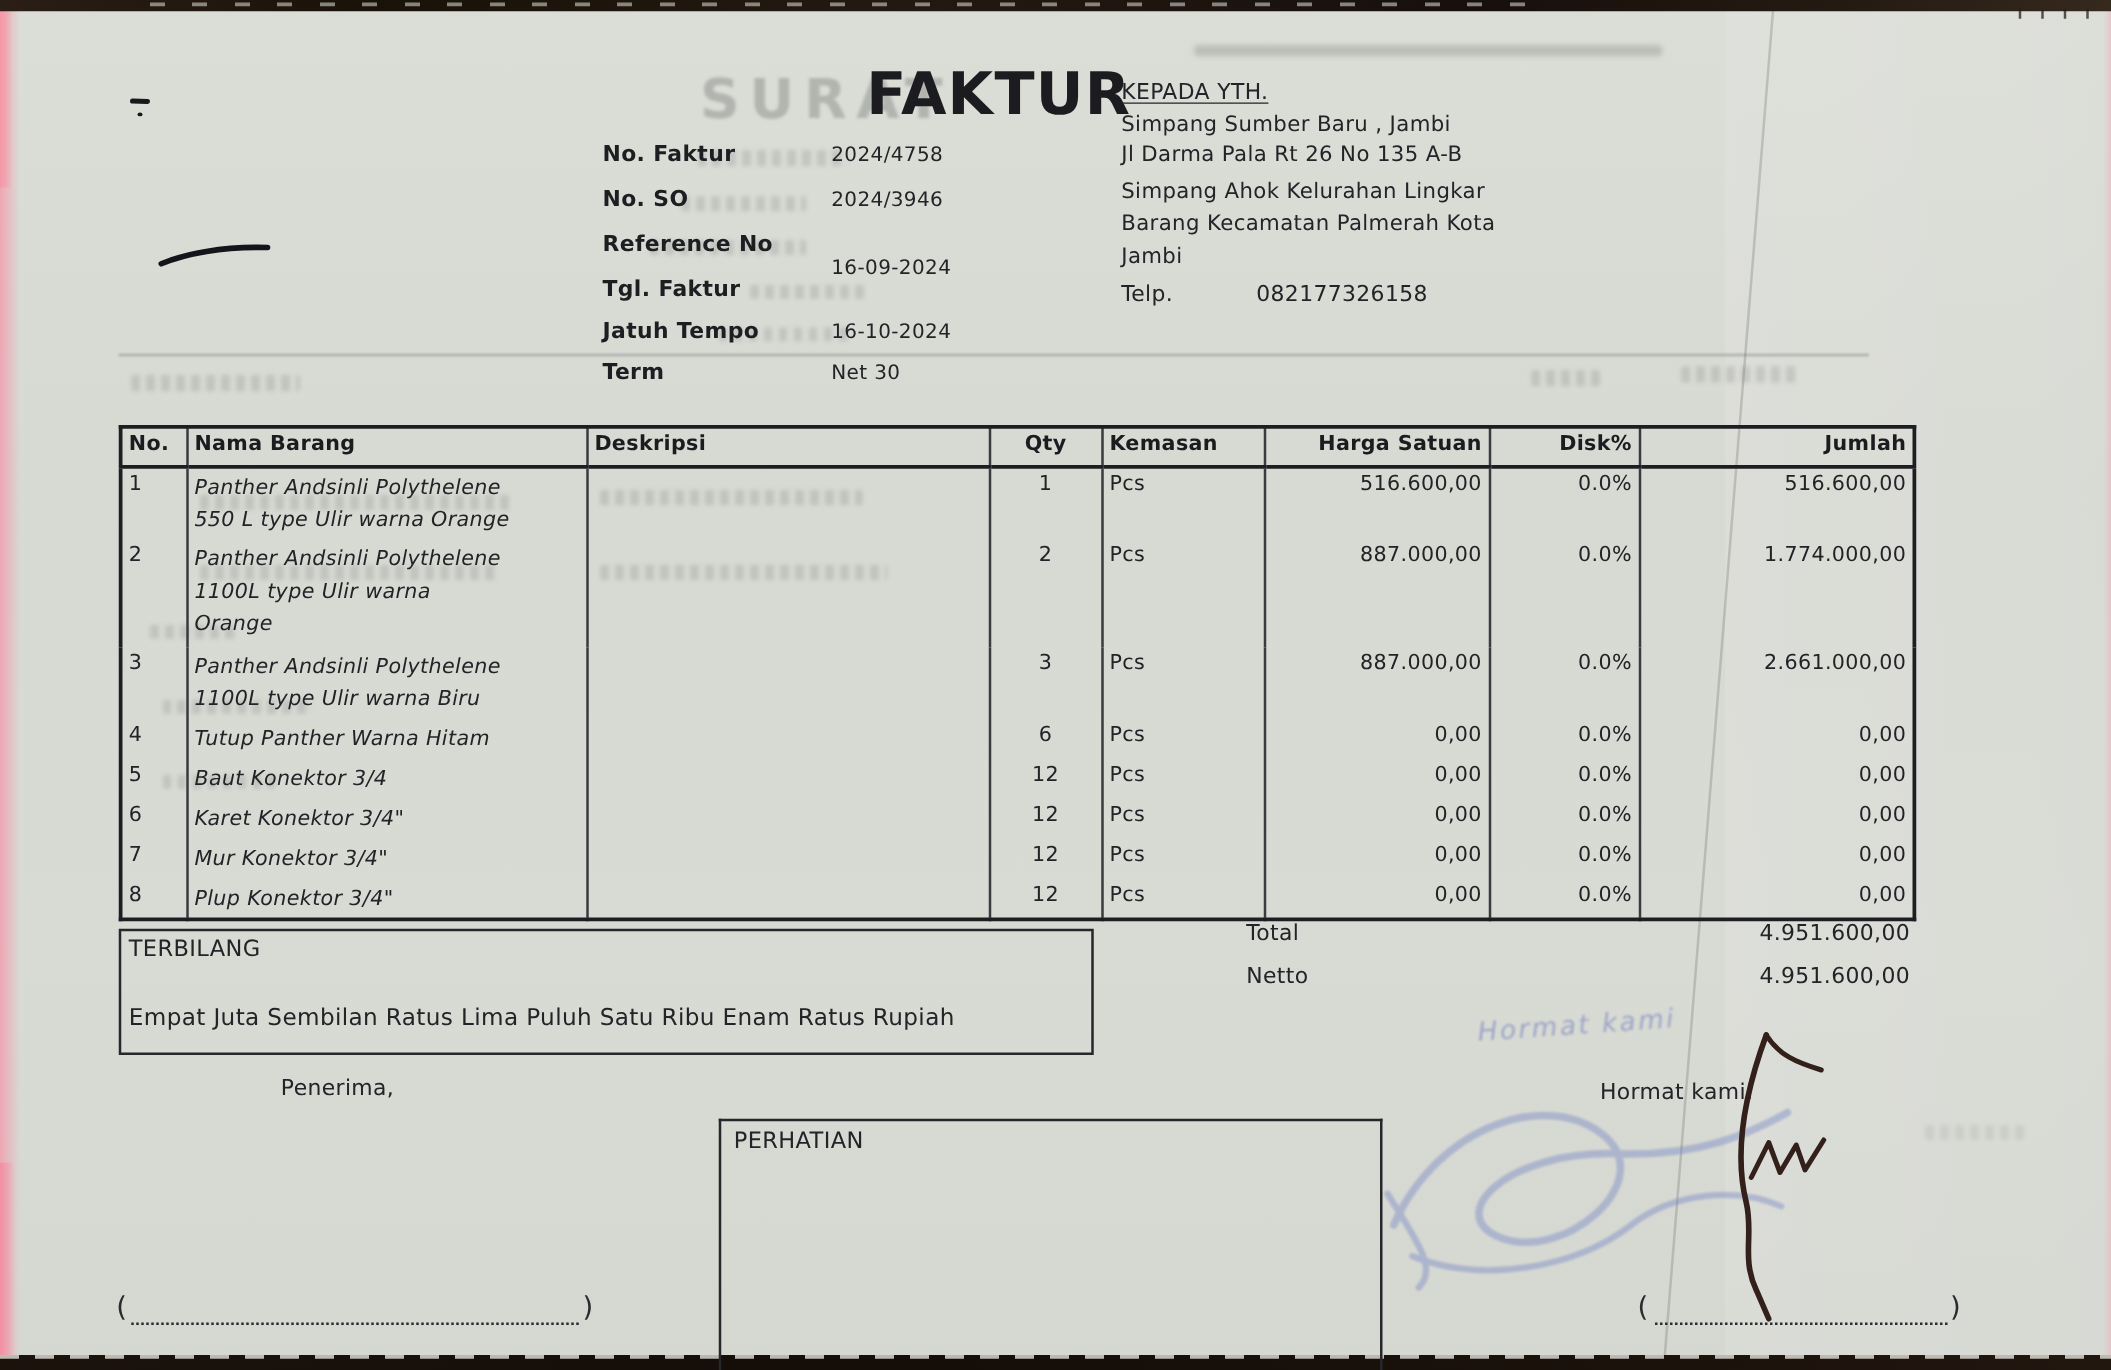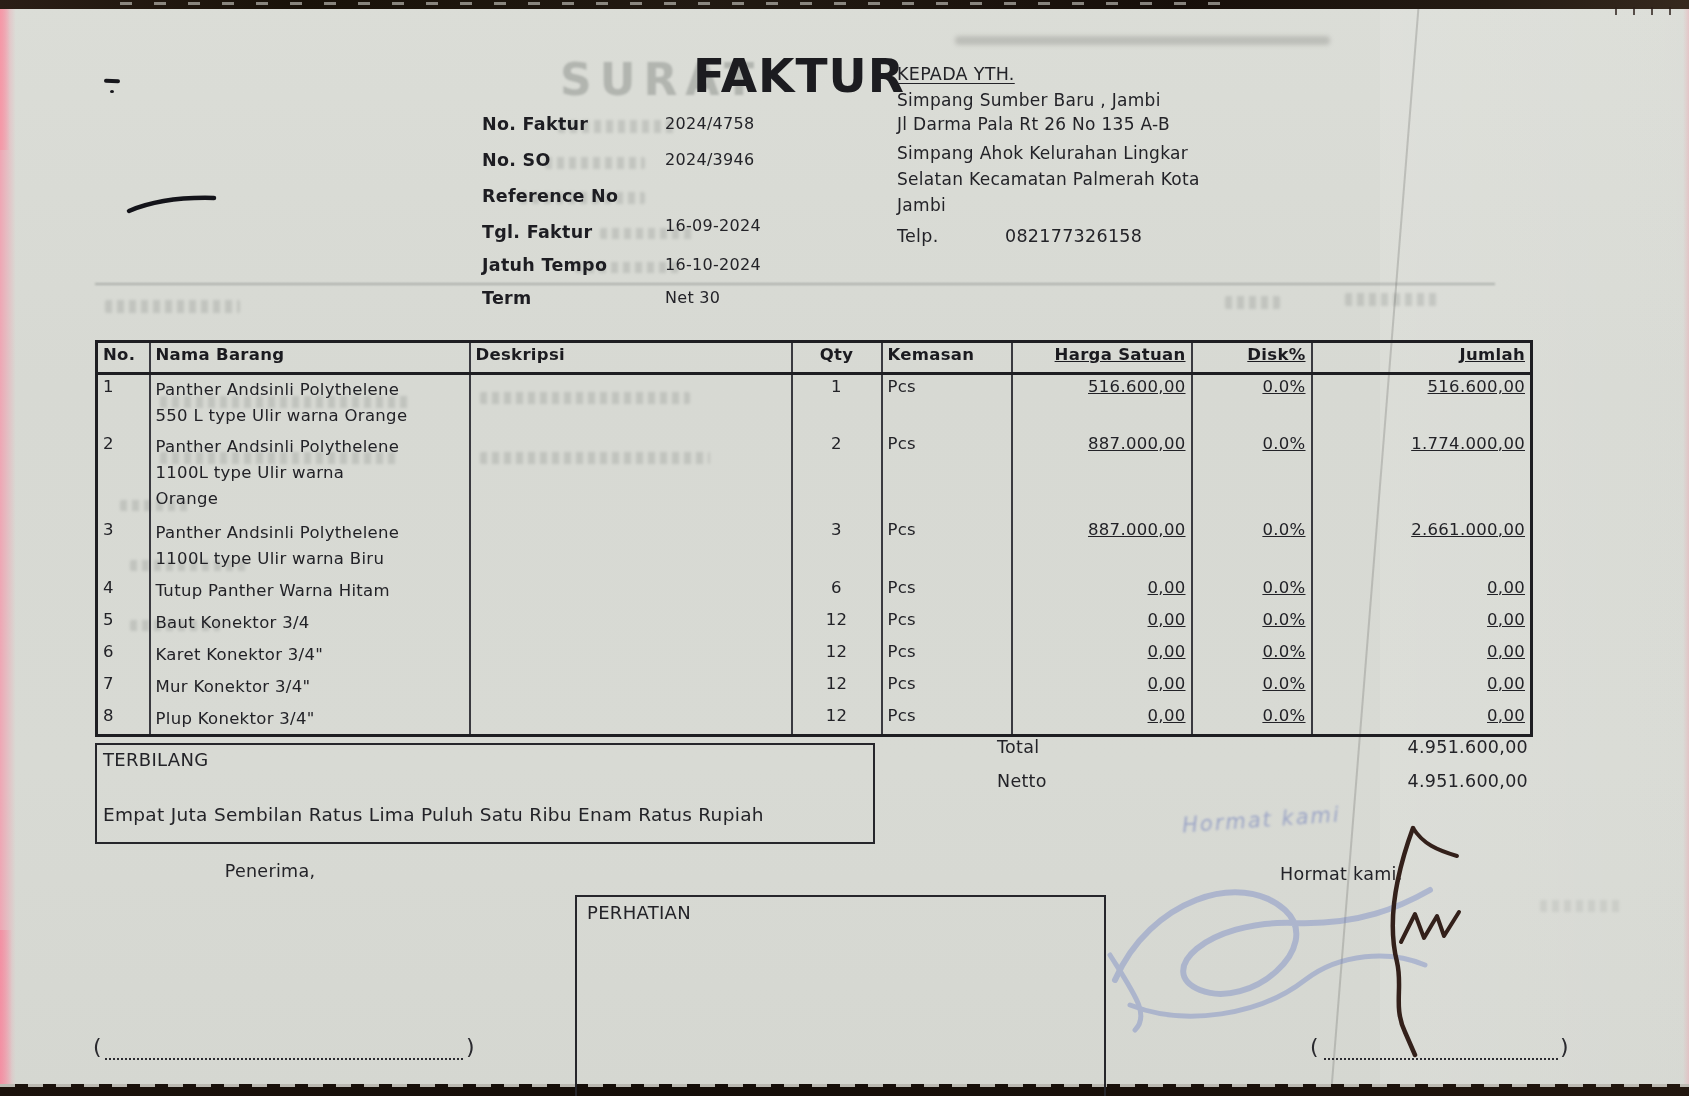--- a/index.html
+++ b/index.html
@@ -41,22 +41,22 @@
   .rcp-heading{font-size:17.5px;text-decoration:underline;text-underline-offset:3px;}
   .phone-label{left:897px;top:226px;font-size:17.5px;}
   .phone-value{left:1005px;top:226px;font-size:17.5px;}
   
   table.items{position:absolute;left:95px;top:340px;width:1435px;border-collapse:collapse;table-layout:fixed;
     font-size:16.5px;color:#222227;}
   table.items th,table.items td{border-left:2px solid #3a3a40;border-right:2px solid #3a3a40;
     padding:2px 5px;vertical-align:top;overflow:hidden;}
   table.items{border:3px solid #1e1e22;}
   table.items thead th{border-bottom:3px solid #1e1e22;font-weight:bold;white-space:nowrap;color:#1b1b20;}
-  .c-left{text-align:left;} .c-center{text-align:center;} .c-right{text-align:right;text-decoration:underline;}
-  td.cell-nama{white-space:pre-line;line-height:26px;}
+  .c-left{text-align:left;} .c-center{text-align:center;} .c-right{text-align:right;}
+  td.cell-nama{white-space:pre-line;line-height:26px;font-style:italic;}
   
   .total-label{left:997px;font-size:17.5px;}
   .total-value{left:1200px;width:328px;text-align:right;font-size:17.5px;}
   .terbilang-box{left:95px;top:743px;width:780px;height:101px;border:2.5px solid #26262b;box-sizing:border-box;}
   .terbilang-label{left:103px;top:749px;font-size:18px;}
   .terbilang-text{left:103px;top:789px;width:665px;font-size:18.5px;line-height:28px;margin-top:12px;}
   
   .penerima{left:130px;top:858px;width:280px;text-align:center;font-size:17.5px;line-height:27px;}
   .perhatian-box{left:575px;top:853px;width:531px;height:234px;box-sizing:border-box;
     border-top:2.5px solid #26262b;border-left:2.5px solid #26262b;border-right:2.5px solid #26262b;margin-top:42px;}
@@ -116,31 +116,31 @@
   <div class="abs ghost-watermark">SURAT</div>
   <div class="abs doc-title">FAKTUR</div>
 
   <div class="abs meta-label" style="top:114px">No. Faktur</div>
   <div class="abs meta-value" style="top:114px">2024/4758</div>
   <div class="abs meta-label" style="top:150px">No. SO</div>
   <div class="abs meta-value" style="top:150px">2024/3946</div>
   <div class="abs meta-label" style="top:186px">Reference No</div>
   <div class="abs meta-value" style="top:186px"></div>
   <div class="abs meta-label" style="top:222px">Tgl. Faktur</div>
-  <div class="abs meta-value" style="top:216px">16-09-2024</div>
+  <div class="abs meta-value" style="top:204px">16-09-2024</div>
   <div class="abs meta-label" style="top:255px">Jatuh Tempo</div>
   <div class="abs meta-value" style="top:255px">16-10-2024</div>
   <div class="abs meta-label" style="top:288px">Term</div>
   <div class="abs meta-value" style="top:288px">Net 30</div>
 
   <div class="abs rcp rcp-heading" style="top:64px">KEPADA YTH.</div>
   <div class="abs rcp" style="top:90px">Simpang Sumber Baru , Jambi</div>
   <div class="abs rcp" style="top:114px">Jl Darma Pala Rt 26 No 135 A-B</div>
   <div class="abs rcp" style="top:143px">Simpang Ahok Kelurahan Lingkar</div>
-  <div class="abs rcp" style="top:169px">Selatan Kecamatan Palmerah Kota</div>
+  <div class="abs rcp" style="top:169px">Barang Kecamatan Palmerah Kota</div>
   <div class="abs rcp" style="top:195px">Jambi</div>
   <div class="abs phone-label">Telp.</div>
   <div class="abs phone-value">082177326158</div>
 
   <table class="items">
     <colgroup>
       <col style="width:53px">
         <col style="width:320px">
         <col style="width:322px">
         <col style="width:90px">

